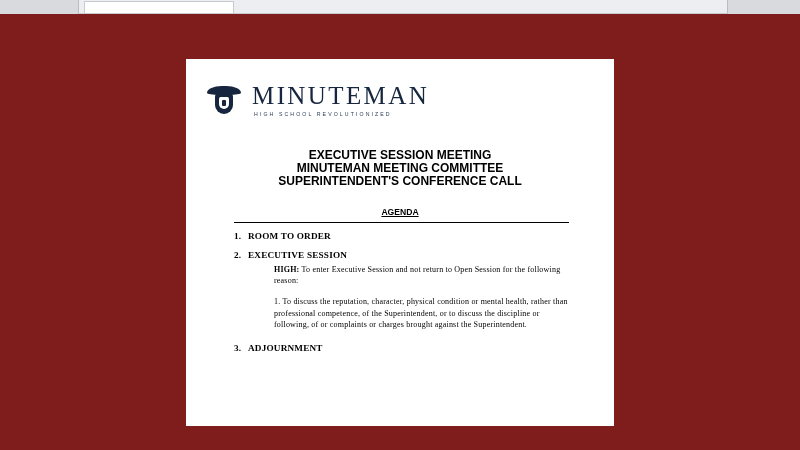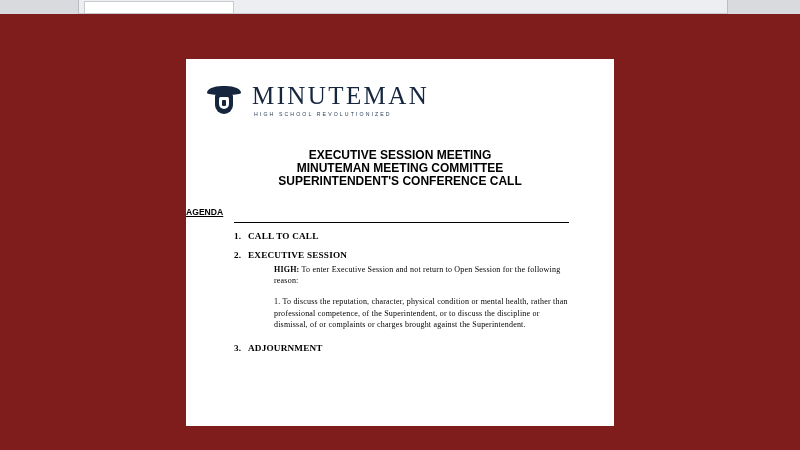--- a/index.html
+++ b/index.html
@@ -156,21 +156,21 @@
     color: #000000;
     line-height: 13px;
   }
 
   
   .agenda-title {
     position: absolute;
     top: 148px;
     left: 0;
     width: 428px;
-    text-align: left;
+    text-align: center;
     font-family: "Liberation Sans", sans-serif;
     font-weight: bold;
     font-size: 8.6px;
     color: #000000;
     text-decoration: underline;
   }
   .rule {
     position: absolute;
     top: 163px;
     left: 48px;
@@ -254,32 +254,32 @@
         <div>MINUTEMAN MEETING COMMITTEE</div>
         <div>SUPERINTENDENT'S CONFERENCE CALL</div>
       </div>
 
       <div class="agenda-title">AGENDA</div>
       <div class="rule"></div>
 
       <div class="body">
 
         <div class="item">
-          <span class="num">1.</span><span>CALL TO CALL</span>
+          <span class="num">1.</span><span>ROOM TO ORDER</span>
         </div>
 
         <div class="item">
           <span class="num">2.</span><span>EXECUTIVE SESSION</span>
           <div class="sub">
             <b>HIGH:</b>
             <span>To enter Executive Session and not return to Open Session for the following reason:</span>
           </div>
           <div class="para">
             <span>1.</span>
-            <span>To discuss the reputation, character, physical condition or mental health, rather than professional competence, of the Superintendent, or to discuss the discipline or dismissal, of or complaints or charges brought against the Superintendent.</span>
+            <span>To discuss the reputation, character, physical condition or mental health, rather than professional competence, of the Superintendent, or to discuss the discipline or following, of or complaints or charges brought against the Superintendent.</span>
           </div>
         </div>
 
         <div class="item last">
           <span class="num">3.</span><span>ADJOURNMENT</span>
         </div>
 
       </div>
 
     </div>

